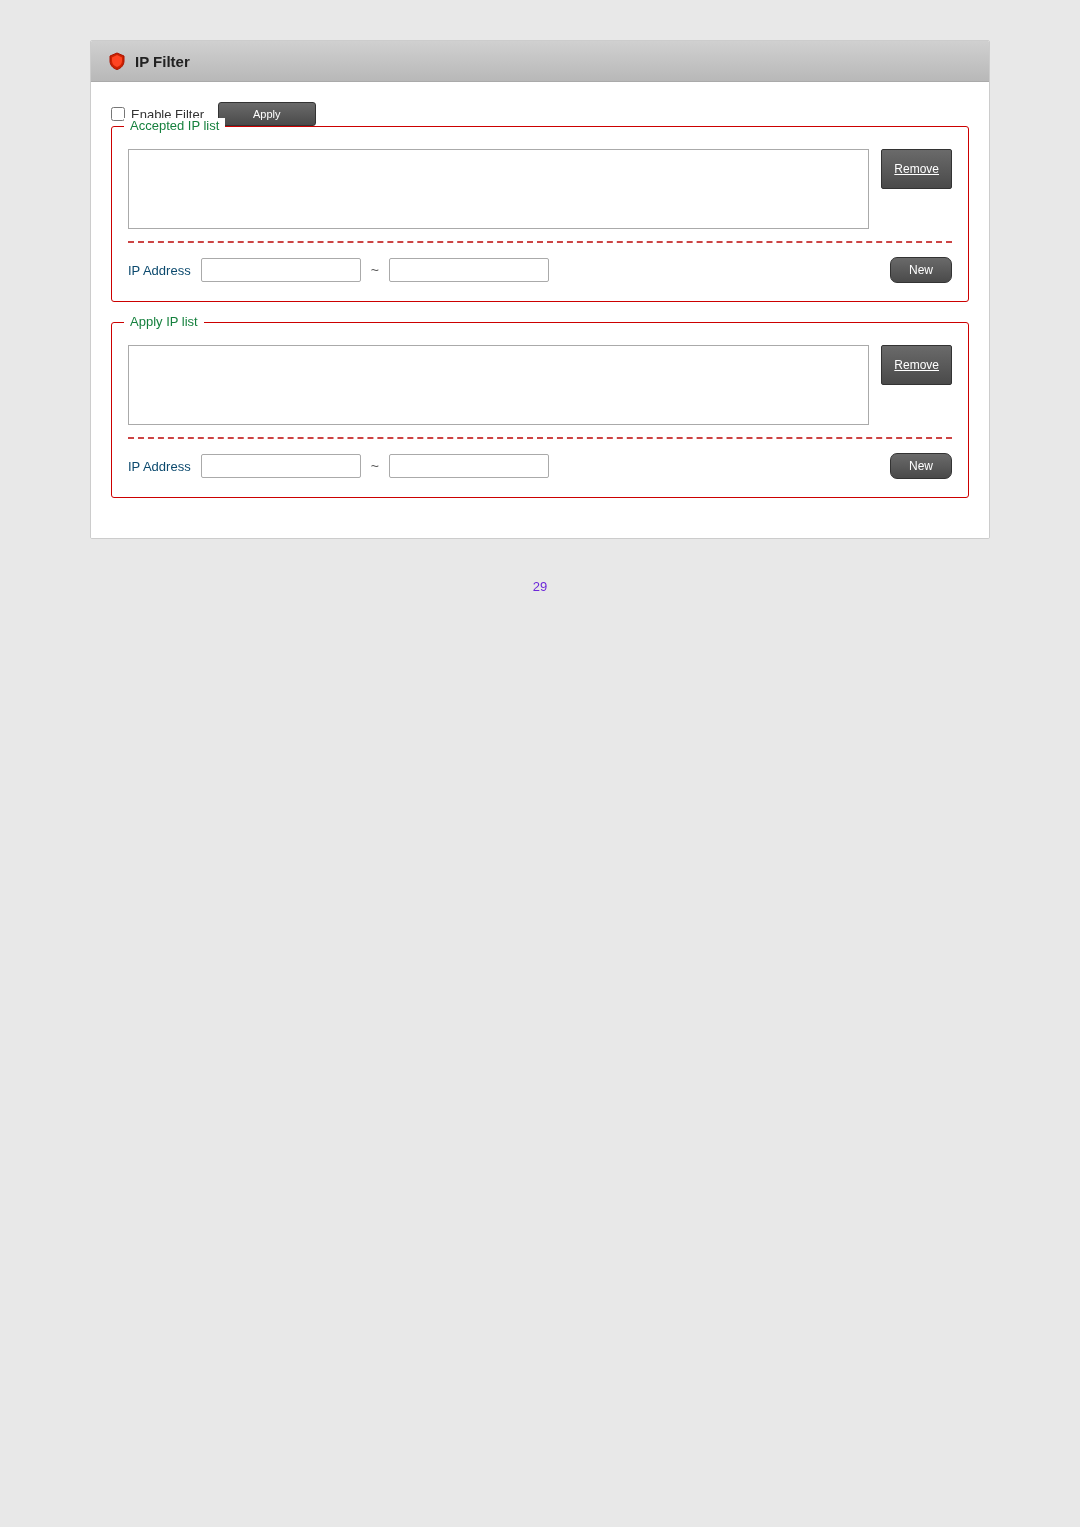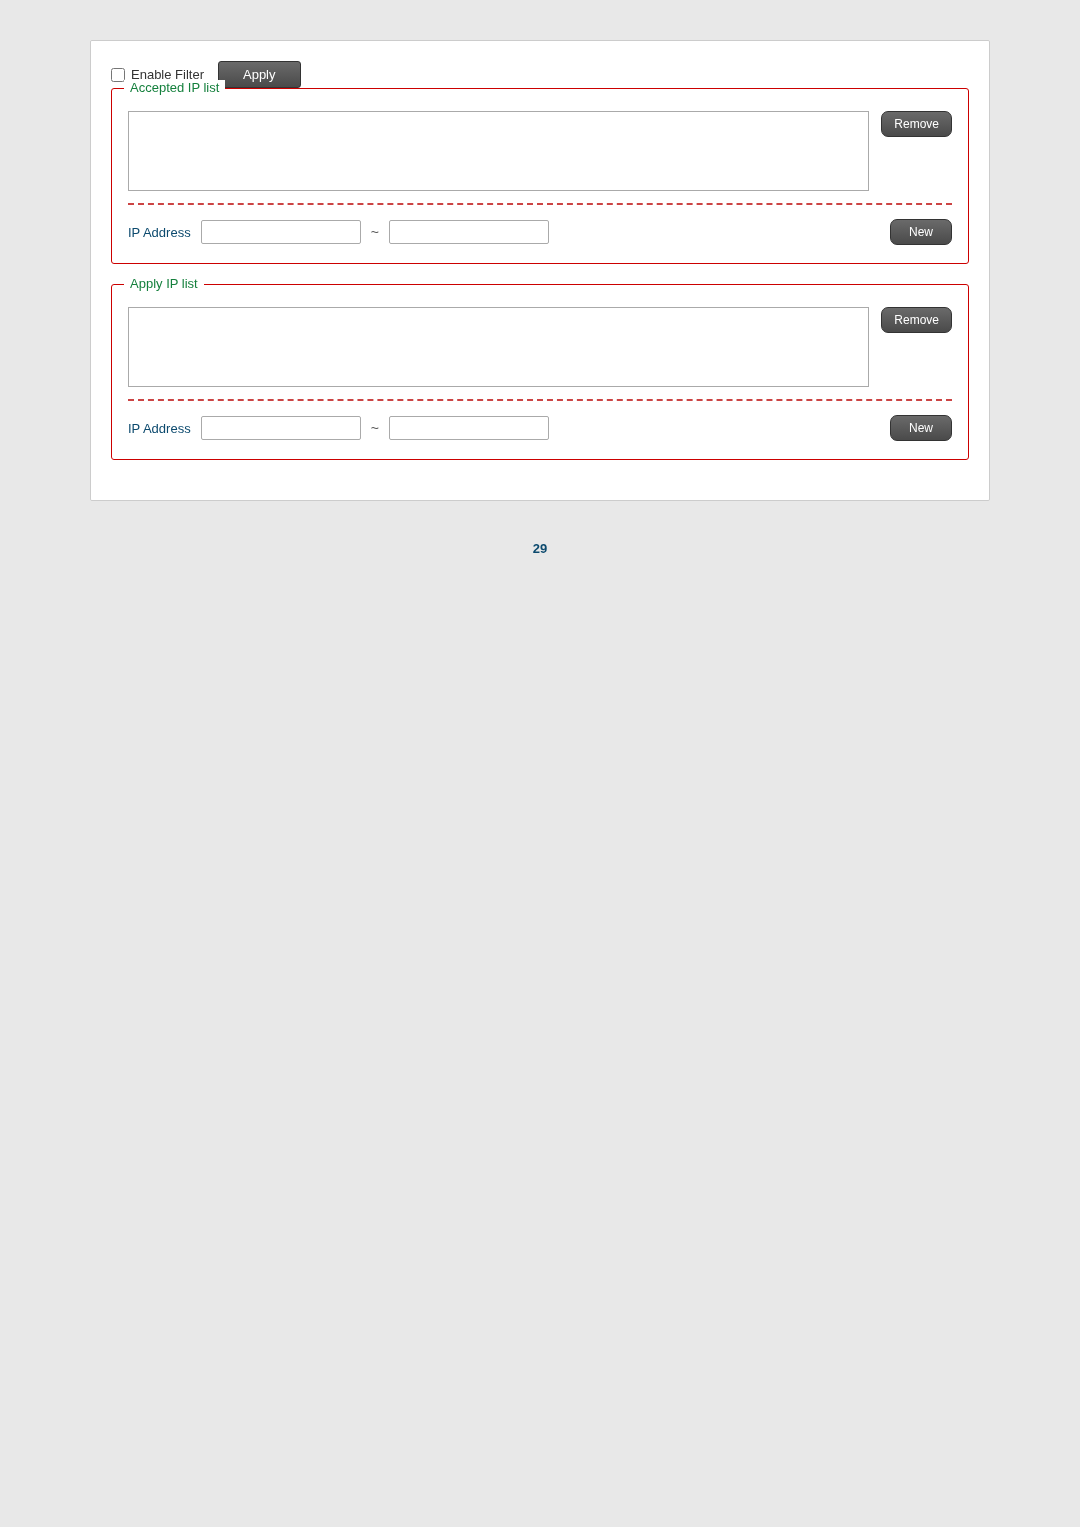--- a/index.html
+++ b/index.html
@@ -71,22 +71,22 @@
     .checkbox-label input[type="checkbox"] {
       width: 14px;
       height: 14px;
     }
 
     .btn-apply {
       background: linear-gradient(to bottom, #6a6a6a, #4a4a4a);
       color: #fff;
       border: 1px solid #333;
       border-radius: 3px;
-      padding: 5px 24px;
-      font-size: 13px;
+      padding: 5px 34px;
+      font-size: 11px;
       cursor: pointer;
       text-align: center;
     }
 
     .section-box {
       border: 1px solid #cc0000;
       border-radius: 3px;
       padding: 14px 16px 18px 16px;
       margin-bottom: 20px;
       position: relative;
@@ -116,25 +116,26 @@
       height: 80px;
       border: 1px solid #aaa;
       background: #fff;
       overflow-y: auto;
     }
 
     .btn-remove {
       background: linear-gradient(to bottom, #6a6a6a, #4a4a4a);
       color: #fff;
       border: 1px solid #333;
-      border-radius: 7px;
-      padding: 5px 12px;
+      border-radius: 2px;
+      padding: 12px 12px;
       font-size: 12px;
       cursor: pointer;
       white-space: nowrap;
+      text-decoration: underline;
     }
 
     .divider-dashed {
       border: none;
       border-top: 2px dashed #cc4444;
       margin: 10px 0 14px 0;
     }
 
     .input-row {
       display: flex;
@@ -179,30 +180,38 @@
       padding: 5px 18px;
       font-size: 12px;
       cursor: pointer;
       margin-left: auto;
     }
 
     .page-number {
       text-align: center;
       margin-top: 40px;
       font-size: 13px;
-      color: #0c4a6e;
-      font-weight: bold;
+      color: #6d28d9;
     }
   </style>
 </head>
 <body>
 
 <div class="page-wrapper">
   <div class="panel">
 
+    <div class="panel-header">
+      <div class="panel-header-icon">
+        <svg width="18" height="18" viewBox="0 0 18 18" fill="none">
+          <path d="M9 1L2 4v5c0 4 3 7.5 7 8.5C13 16.5 16 13 16 9V4L9 1z" fill="#cc2200" stroke="#aa1100" stroke-width="1"></path>
+          <path d="M9 3L4 5.5V9c0 2.8 2 5.2 5 6 3-0.8 5-3.2 5-6V5.5L9 3z" fill="#ff4422"></path>
+        </svg>
+      </div>
+      <span class="panel-header-title">IP Filter</span>
+    </div>
 
     <div class="panel-body">
 
       <div class="top-controls">
         <label class="checkbox-label">
           <input type="checkbox" style="">
           <span>Enable Filter</span>
         </label>
         <button class="btn-apply">Apply</button>
       </div>

